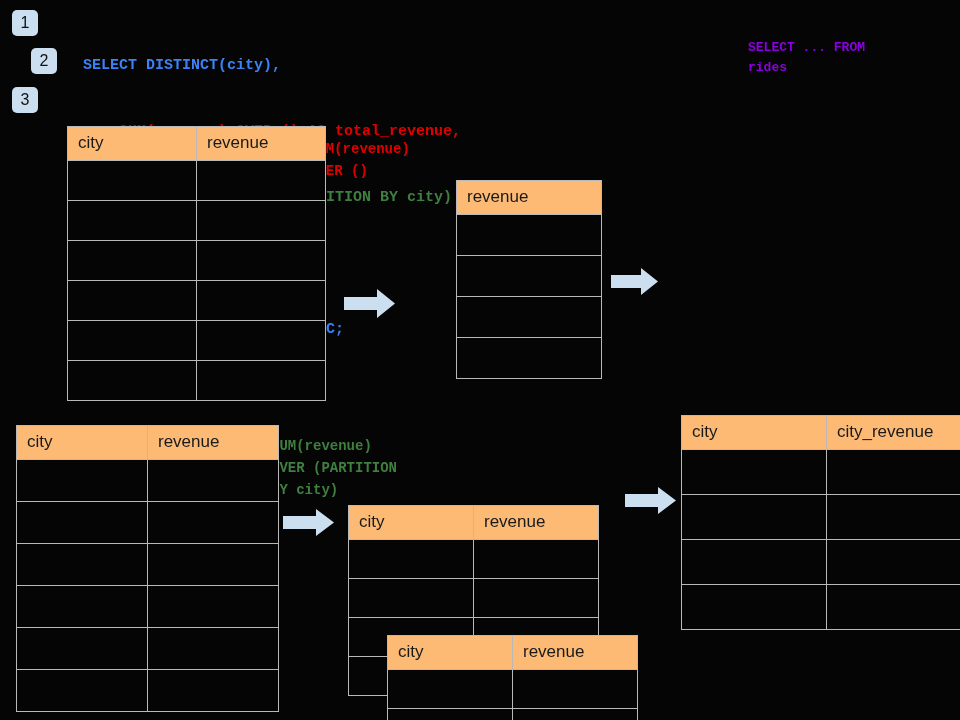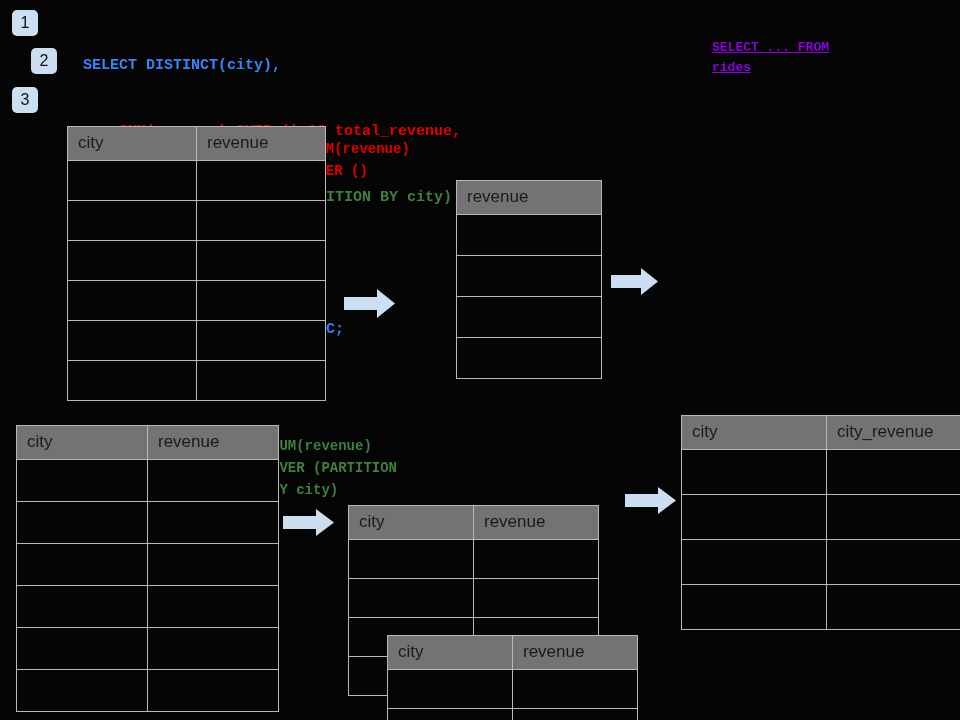--- a/index.html
+++ b/index.html
@@ -74,21 +74,21 @@
     border-collapse: collapse;
     table-layout: fixed;
     background: #050505;
   }
   .tbl th, .tbl td {
     border: 1px solid #b9b9b9;
     padding: 0;
     margin: 0;
   }
   .tbl th {
-    background: #737373;
+    background: #fdba74;
     color: #1a1a1a;
     font-family: "Liberation Sans", sans-serif;
     font-size: 17px;
     font-weight: normal;
     text-align: left;
     padding: 6px 0 7px 10px;
   }
   .tbl td {
     background: #050505;
   }
@@ -108,21 +108,21 @@
   <div class="step-badge" style="left:12px; top:87px;">3</div>
 
   <div class="sql-block" style="left:83px; top:11px;">
     <div class="sql-line c-purple">SELECT DISTINCT(city),</div>
     <div class="sql-line c-red">    SUM(revenue) OVER () AS total_revenue,</div>
     <div class="sql-line c-green">    SUM(revenue) OVER (PARTITION BY city) as city_revenue</div>
     <div class="sql-line c-purple">  FROM rides</div>
     <div class="sql-line c-purple">  ORDER by city_revenue DESC;</div>
   </div>
 
-  <div class="side-note" style="left:712px; top:38px;text-decoration:underline;">SELECT ... FROM
+  <div class="side-note" style="left:748px; top:38px;">SELECT ... FROM
 rides</div>
 
   <div class="annot red" style="left:309px; top:138px;">SUM(revenue)
 OVER ()</div>
 
   <div class="annot green" style="left:271px; top:435px;">SUM(revenue)
 OVER (PARTITION
 BY city)</div>
 
   <table class="tbl" style="left:67px; top:126px; width:236px;">

